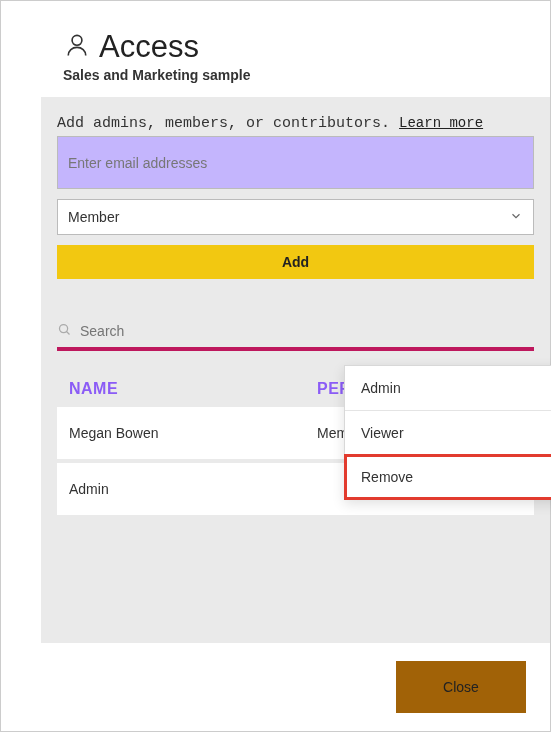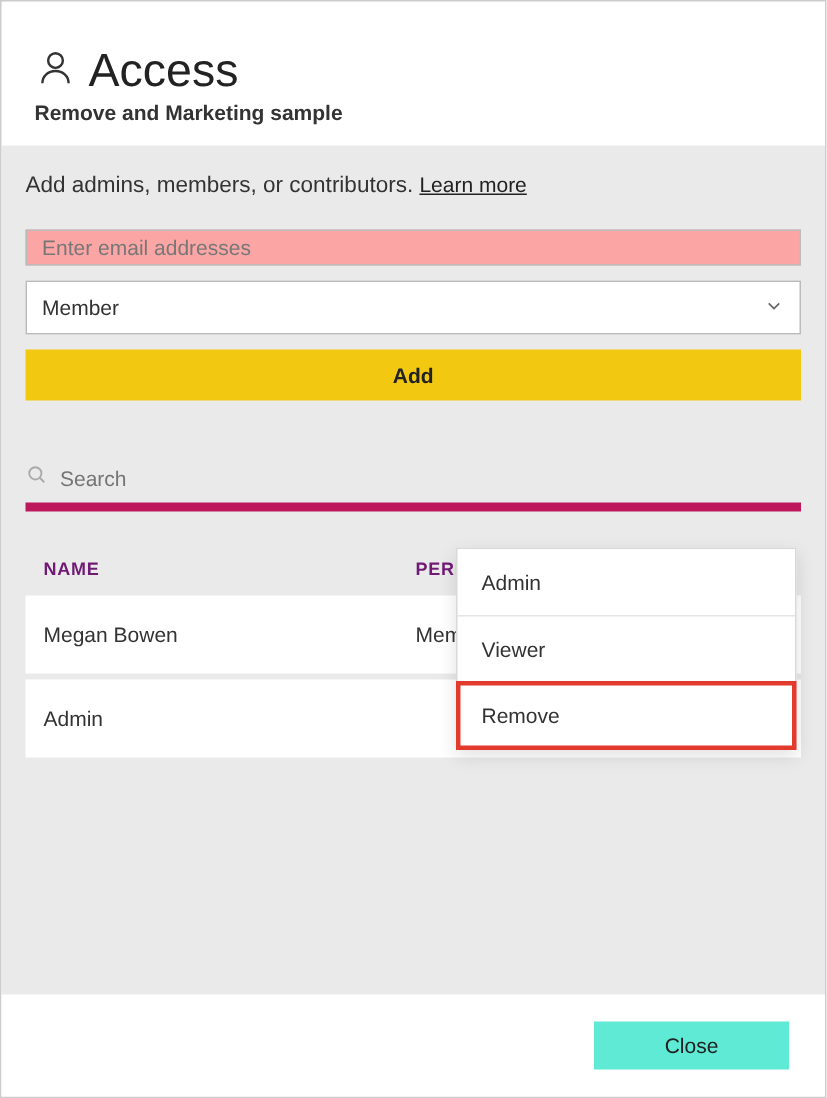--- a/index.html
+++ b/index.html
@@ -10,20 +10,21 @@
     height: 732px;
     overflow: hidden;
   }
   .panel {
     width: 551px;
     height: 732px;
     border: 1px solid #ccc;
     display: flex;
     flex-direction: column;
     position: relative;
+    padding-left: 40px;
   }
   .header {
     padding: 28px 22px 14px 22px;
   }
   .title-row {
     display: flex;
     align-items: center;
     gap: 8px;
   }
   .title-row svg { flex-shrink: 0; }
@@ -40,33 +41,34 @@
   }
   .body {
     background: #eaeaea;
     flex: 1;
     padding: 18px 16px 0 16px;
     position: relative;
   }
   .intro {
     font-size: 15px;
     color: #333;
-    margin-bottom: 21px;
+    margin-bottom: 4px;
+    font-family: Liberation Mono, monospace;
   }
   .learn-more {
     text-decoration: underline;
     color: #222;
     font-size: 14px;
     cursor: pointer;
   }
   .input-email {
     width: 100%;
-    height: 24px;
+    height: 53px;
     border: 1px solid #bbb;
-    background: #fca5a5;
+    background: #c4b5fd;
     padding: 0 10px;
     font-size: 14px;
     color: #555;
     outline: none;
   }
   .input-email::placeholder { color: #777; }
   .role-select {
     margin-top: 10px;
     width: 100%;
     height: 36px;
@@ -88,21 +90,21 @@
     border: none;
     font-size: 14px;
     color: #222;
     cursor: pointer;
     font-weight: bold;
   }
   .search-row {
     margin-top: 40px;
     display: flex;
     align-items: center;
-    border-bottom: 6px solid #be185d;
+    border-bottom: 4px solid #be185d;
     padding-bottom: 4px;
     gap: 8px;
   }
   .search-row svg { opacity: 0.55; }
   .search-input {
     border: none;
     background: transparent;
     font-size: 14px;
     color: #555;
     outline: none;
@@ -112,24 +114,24 @@
   .table {
     margin-top: 20px;
   }
   .thead, .trow {
     display: flex;
     align-items: center;
     padding: 0 12px;
   }
   .thead {
     height: 36px;
-    font-size: 12px;
+    font-size: 16px;
     font-weight: 700;
     letter-spacing: 0.5px;
-    color: #701a75;
+    color: #8b5cf6;
   }
   .col-name { flex: 0 0 248px; }
   .col-perm { flex: 1; }
   .col-actions { flex: 0 0 28px; text-align: right; color: #555; font-size:18px; letter-spacing:1px;}
   .trow {
     height: 52px;
     background: #fff;
     font-size: 14px;
     color: #333;
     margin-bottom: 4px;
@@ -160,22 +162,22 @@
     position: relative;
   }
   .footer {
     background: #fff;
     padding: 18px 24px;
     display: flex;
     justify-content: flex-end;
   }
   .close-btn {
     width: 130px;
-    height: 32px;
-    background: #5eead4;
+    height: 52px;
+    background: #a16207;
     border: none;
     font-size: 14px;
     color: #222;
     cursor: pointer;
   }
   .chev { color:#666; }
 </style>
 </head>
 <body>
 
@@ -184,21 +186,21 @@
   <div class="header">
     <div class="title-row">
       <span>
         <svg width="28" height="28" viewBox="0 0 24 24" fill="none" stroke="#333" stroke-width="1.4">
           <circle cx="12" cy="8" r="4.2"></circle>
           <path d="M4.5 21c0-4.2 3.4-7 7.5-7s7.5 2.8 7.5 7"></path>
         </svg>
       </span>
       <span class="title">Access</span>
     </div>
-    <div class="subtitle">Remove and Marketing sample</div>
+    <div class="subtitle">Sales and Marketing sample</div>
   </div>
 
   <div class="body">
 
     <div class="intro">
       <span>Add admins, members, or contributors. </span><a class="learn-more">Learn more</a>
     </div>
 
     <input class="input-email" type="text" placeholder="Enter email addresses" style="">
 

